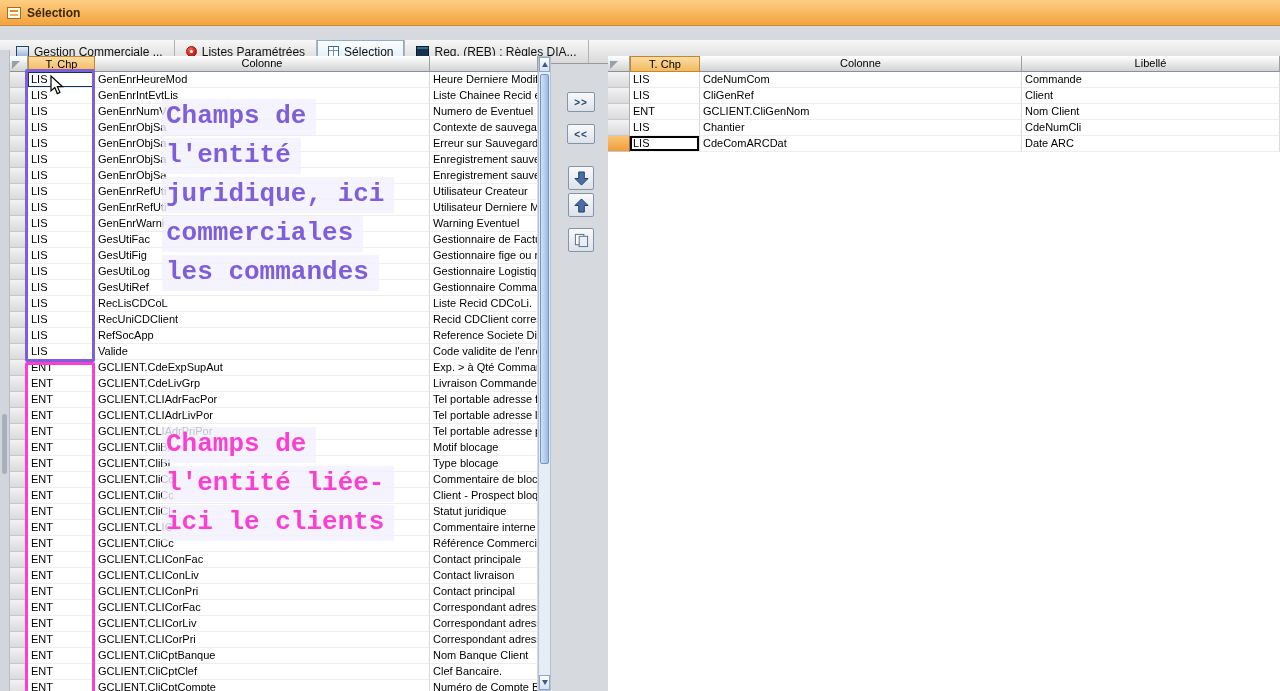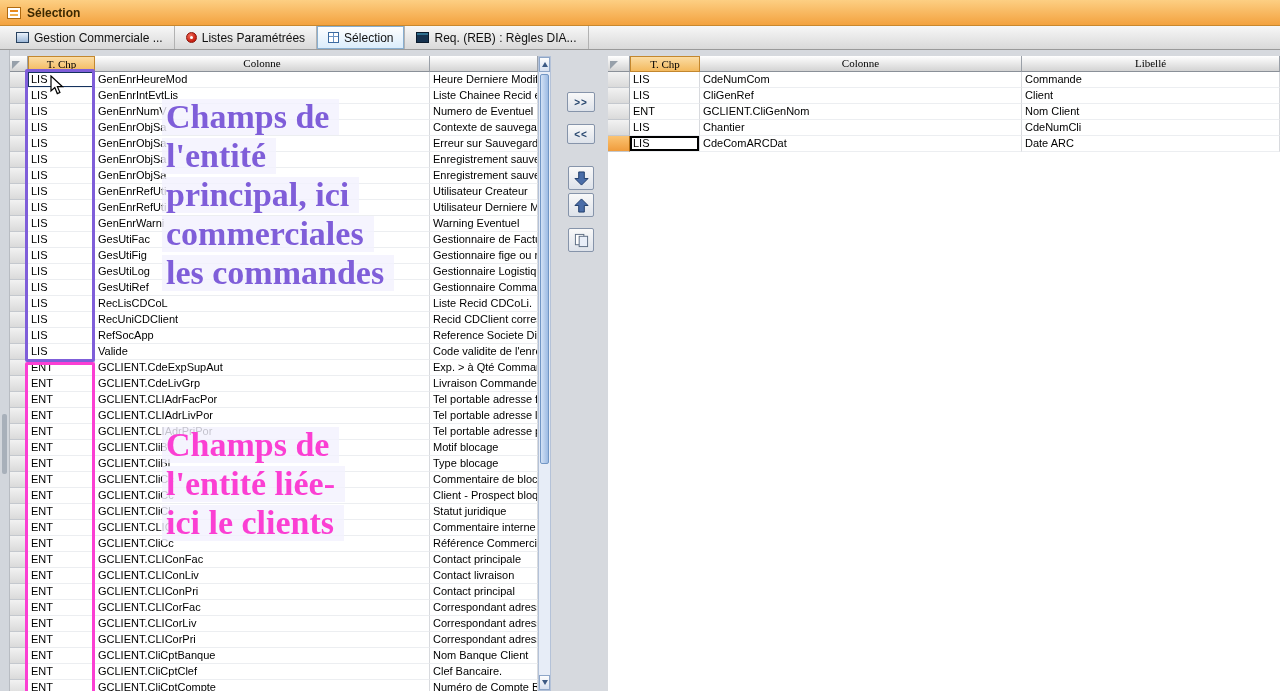--- a/index.html
+++ b/index.html
@@ -21,21 +21,21 @@
   }
   .title-icon {
     width:14px; height:12px; background:#fff; border:1px solid #b06a10;
     display:inline-block; position:relative;
   }
   .title-icon::before { content:""; position:absolute; left:2px; top:2px; right:2px; height:2px; background:#e88a1e; }
   .title-icon::after  { content:""; position:absolute; left:2px; top:6px; right:2px; height:2px; background:#f0b050; }
 
   
   .tabbar {
-    position:absolute; left:0; top:26px; width:1280px; height:24px;
+    position:absolute; left:0; top:40px; width:1280px; height:24px;
     background: linear-gradient(#f7f7f7, #d9d9d9);
     border-bottom: 1px solid #9a9a9a;
     display:flex; align-items:stretch; padding-left:5px;
   }
   .tab {
     display:flex; align-items:center; gap:5px; padding:0 11px;
     font-size:12px; color:#111; border-right:1px solid #b2b2b2;
     white-space:nowrap; cursor:default;
   }
   .tab.active {
@@ -62,21 +62,21 @@
   
   .left-strip { position:absolute; left:0; top:50px; width:10px; height:641px; background:#d2d6dc; border-right:1px solid #b8bcc2; }
   .strip-handle { position:absolute; left:2px; top:364px; width:5px; height:60px; background:#a8b0ba; border-radius:2px; }
 
   
   .row  { display:grid; height:16px; background:#fff; }
   .cell { font-size:11px; line-height:15px; padding:0 3px; white-space:nowrap; overflow:hidden; color:#000; }
   .hdr  {
     background: linear-gradient(#ffffff, #d3d3d3);
     border-right:1px solid #9aa0a8; border-bottom:1px solid #8a9098;
-    text-align:center; font-size:11px;font-family:Liberation Serif, serif;
+    text-align:center; font-size:11px;
   }
   .hdr-tchp {
     background: linear-gradient(var(--hdr-orange-top,#fbdca4), var(--hdr-orange-bottom,#f3b95e));
     border:1px solid #c3872e;
   }
   .corner { position:relative; text-align:left; }
   .corner::after {
     content:""; position:absolute; left:2px; bottom:2px;
     border-style:solid; border-width:0 0 8px 8px;
     border-color: transparent transparent transparent #97a0aa;
@@ -133,21 +133,21 @@
   
   .ann-rect { position:absolute; pointer-events:none; border:3px solid; border-radius:2px; }
   .ann-rect.purple { left:25px; top:69px;  width:70px; height:293px; border-color:var(--ann-purple,#7f5ed9); }
   .ann-rect.pink   { left:25px; top:362px; width:70px; height:332px; border-color:var(--ann-pink,#fb3fd3); }
   .ann-text { position:absolute; left:162px; pointer-events:none; }
   .ann-text.purple { top:99px;  color:var(--ann-purple,#7f5ed9); }
   .ann-text.pink   { top:427px; color:var(--ann-pink,#fb3fd3); }
   .ann-line {
     width:max-content; margin-bottom:3px; padding:0 10px 1px 4px;
     background: rgba(243,241,254,0.8);
-    font-family:Liberation Serif, serif; font-weight:bold; font-size:34px; line-height:35px;
+    font-family:Liberation Mono, monospace; font-weight:bold; font-size:26px; line-height:35px;
   }
 
   .cursor { position:absolute; left:50px; top:75px; pointer-events:none; }
 </style>
 </head>
 <body>
 
 <div class="titlebar">
   <span class="title-icon"></span>
   <span>Sélection</span>
@@ -539,21 +539,21 @@
 
 <div class="ann-rect purple"></div>
 <div class="ann-rect pink"></div>
 
 <div class="ann-text purple">
 
     <div class="ann-line">Champs de</div>
 
     <div class="ann-line">l'entité</div>
 
-    <div class="ann-line">principal, ici</div>
+    <div class="ann-line">juridique, ici</div>
 
     <div class="ann-line">commerciales</div>
 
     <div class="ann-line">les commandes</div>
 
 </div>
 
 <div class="ann-text pink">
 
     <div class="ann-line">Champs de</div>

